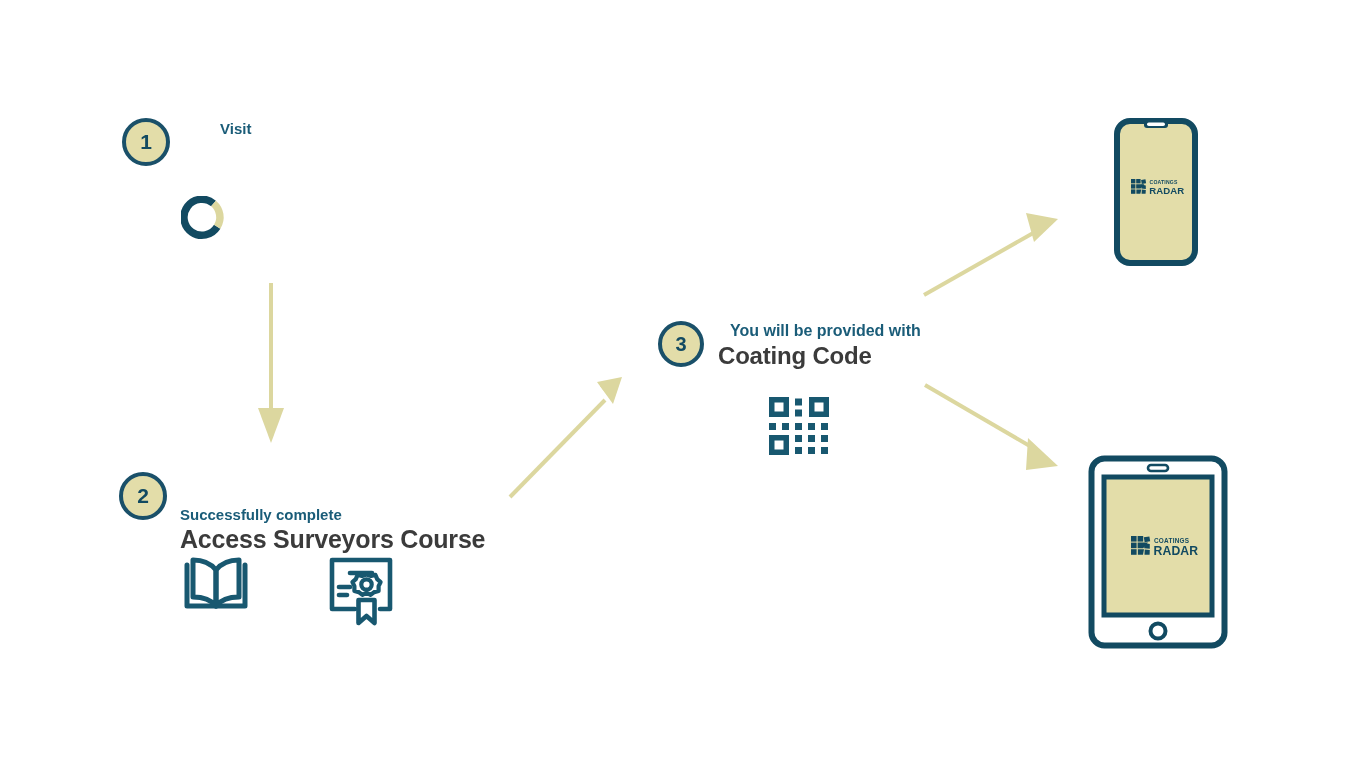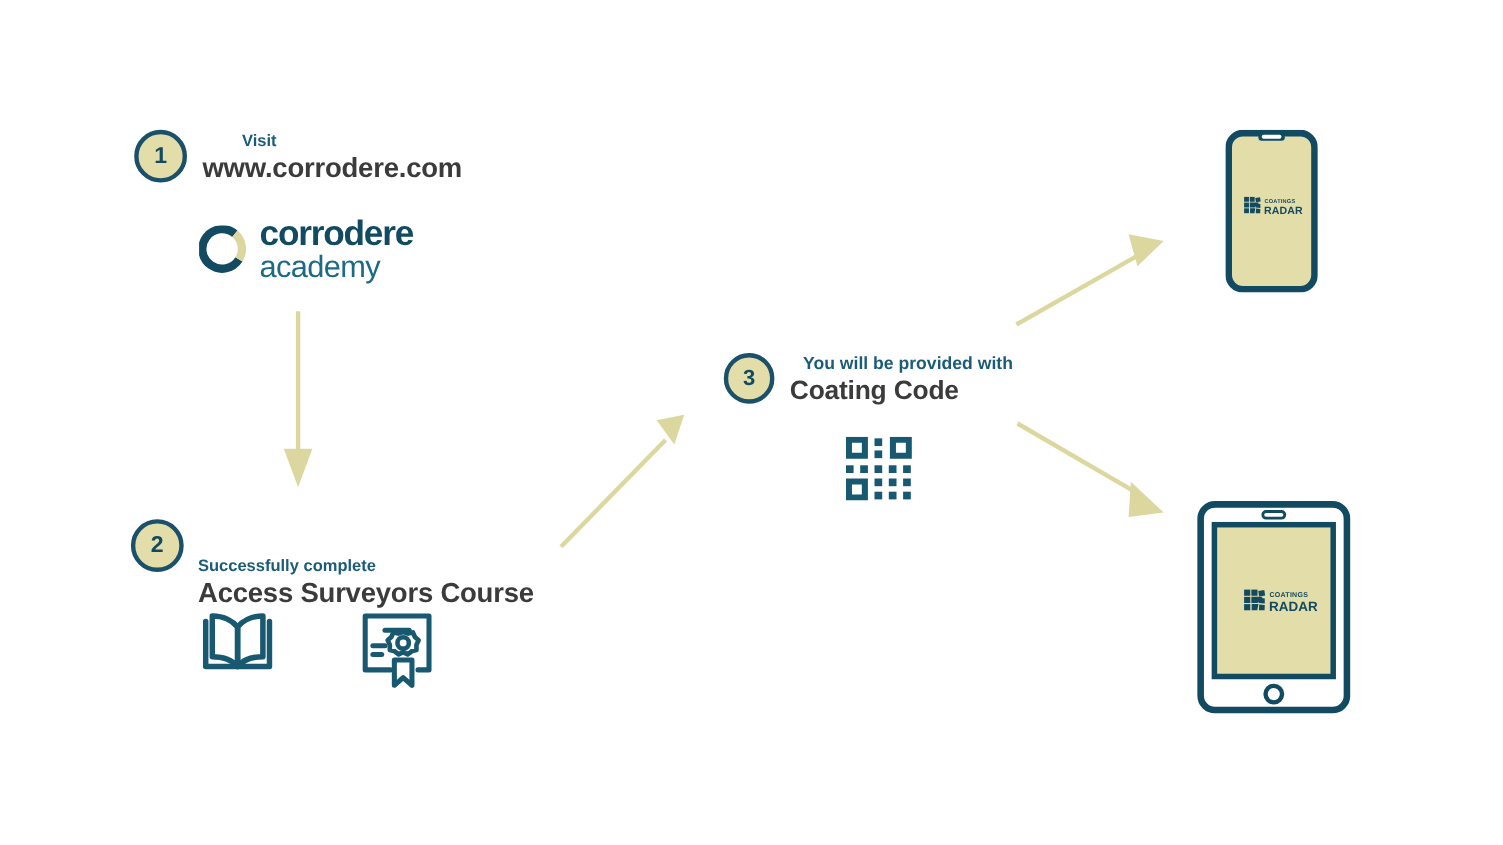--- a/index.html
+++ b/index.html
@@ -149,35 +149,30 @@
       <polygon points="1028,438 1058,466 1026,470" fill="#dcd79f"></polygon>
     </g>
   </svg>
 
   <div class="step" id="step-1">
     <div class="step-badge">
       <span>1</span>
     </div>
     <div class="step-text">
       <span class="step-kicker">Visit</span>
-      <span class="step-title">www.corrodere.com</span>
     </div>
   </div>
 
   <div id="corrodere-logo">
     <svg width="44" height="44" viewBox="0 0 44 44" xmlns="http://www.w3.org/2000/svg">
 
       <path d="M 32.5 7.5 A 18 18 0 1 0 36.2 30.8" fill="none" stroke="#124a61" stroke-width="7.5" stroke-linecap="butt"></path>
 
       <path d="M 36.2 30.8 A 18 18 0 0 0 32.5 7.5" fill="none" stroke="#dcd79f" stroke-width="7.5" stroke-linecap="butt"></path>
     </svg>
-    <div class="logo-words">
-      <span class="logo-word-primary">corrodere</span>
-      <span class="logo-word-secondary">academy</span>
-    </div>
   </div>
 
   <div class="step" id="step-2">
     <div class="step-badge">
       <span>2</span>
     </div>
     <div class="step-text">
       <span class="step-kicker">Successfully complete</span>
       <span class="step-title">Access Surveyors Course</span>
     </div>

